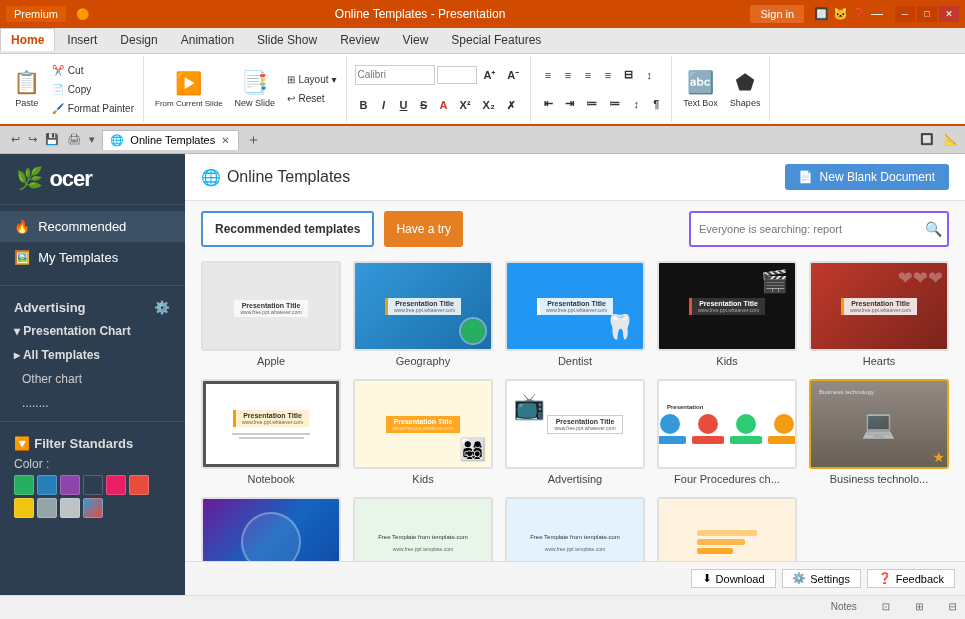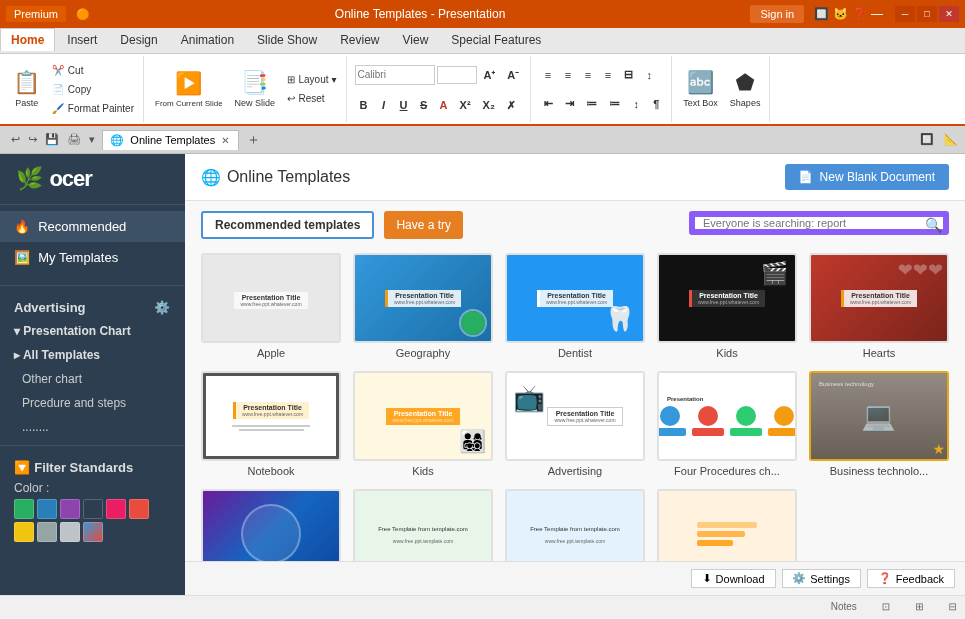--- a/index.html
+++ b/index.html
@@ -343,22 +343,22 @@
       font-size: 12px;
       cursor: pointer;
       border-radius: 3px;
     }
     .search-box {
       margin-left: auto;
       position: relative;
     }
     .search-input {
       width: 260px;
-      height: 24px;
-      border: 6px solid #8b5cf6;
+      height: 36px;
+      border: 2px solid #8b5cf6;
       border-radius: 3px;
       padding: 0 30px 0 8px;
       font-size: 11px;
       color: #999;
     }
     .search-icon-btn {
       position: absolute;
       right: 6px;
       top: 50%;
       transform: translateY(-50%);
@@ -628,21 +628,20 @@
     <div class="sidebar-divider"></div>
 
     <div class="sidebar-section-title">
       <span>Advertising</span>
       <span style="cursor:pointer;">⚙️</span>
     </div>
 
     <div class="sidebar-sub-header">▾ Presentation Chart</div>
     <div class="sidebar-sub-header">▸ All Templates</div>
     <div class="sidebar-sub-item">Other chart</div>
-    <div class="sidebar-sub-item">Prcedure and steps</div>
     <div class="sidebar-sub-item">........</div>
 
     <div class="sidebar-divider"></div>
 
     <div class="sidebar-filter-section">
       <div class="sidebar-filter-title">
         <span>🔽</span>
         <span>Filter Standards</span>
       </div>
       <div class="filter-label">Color :</div>

